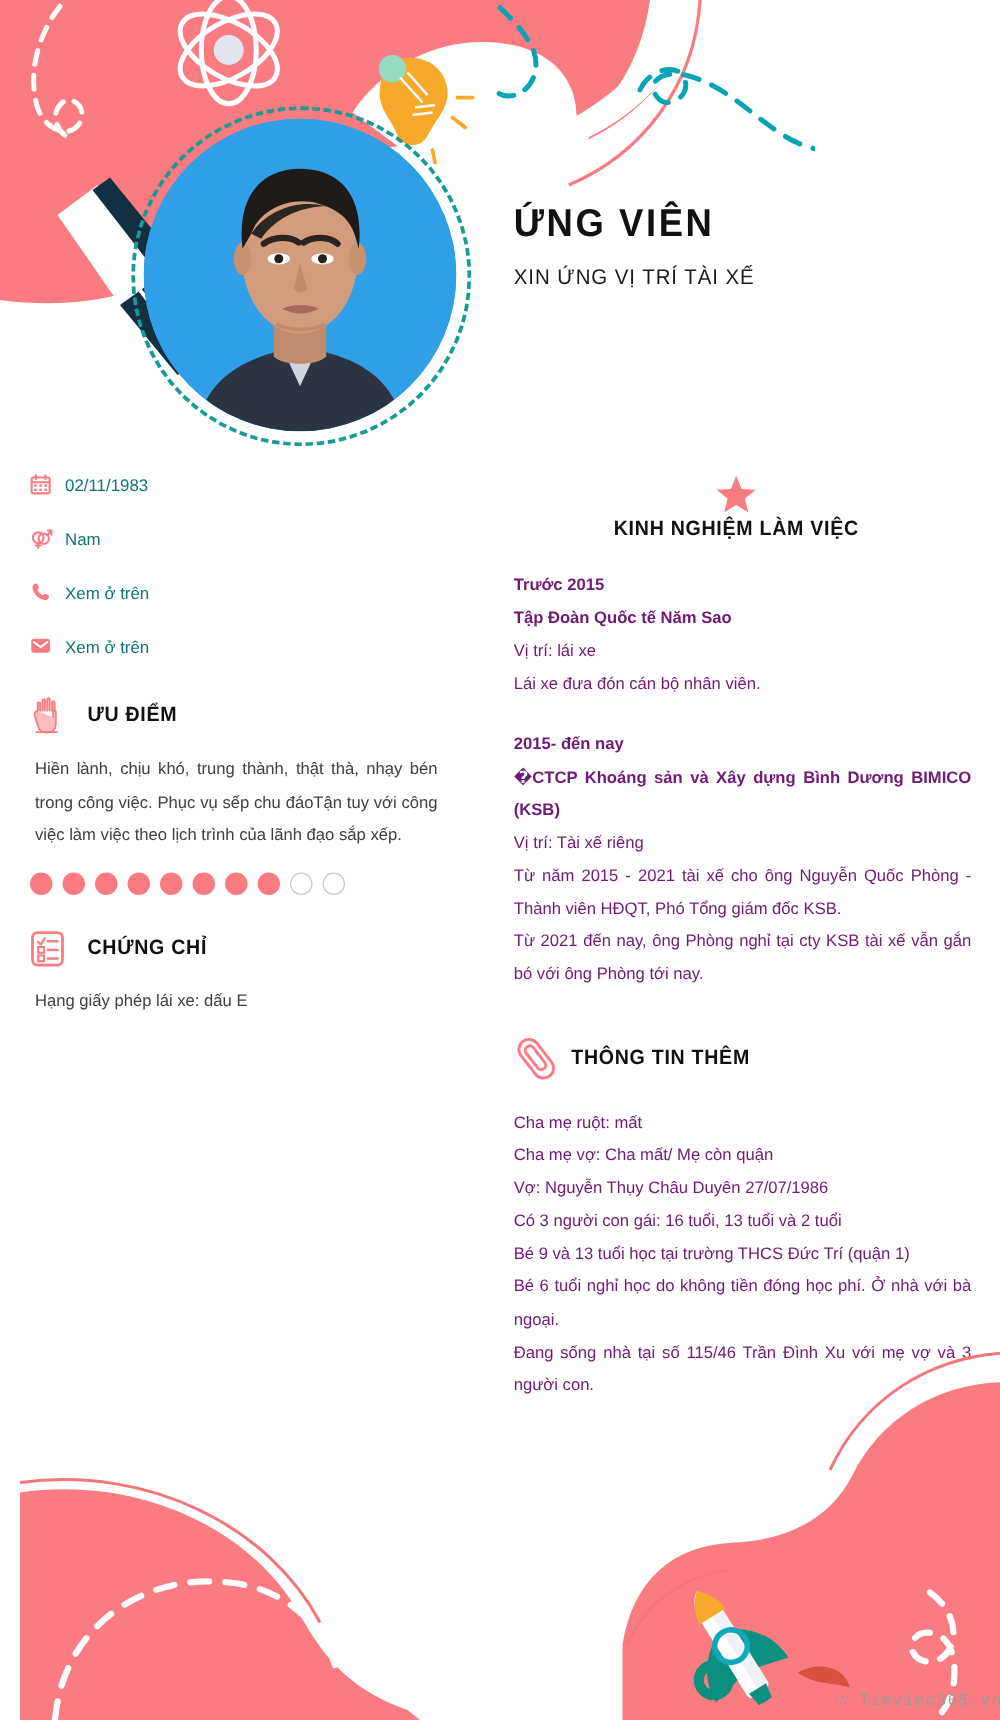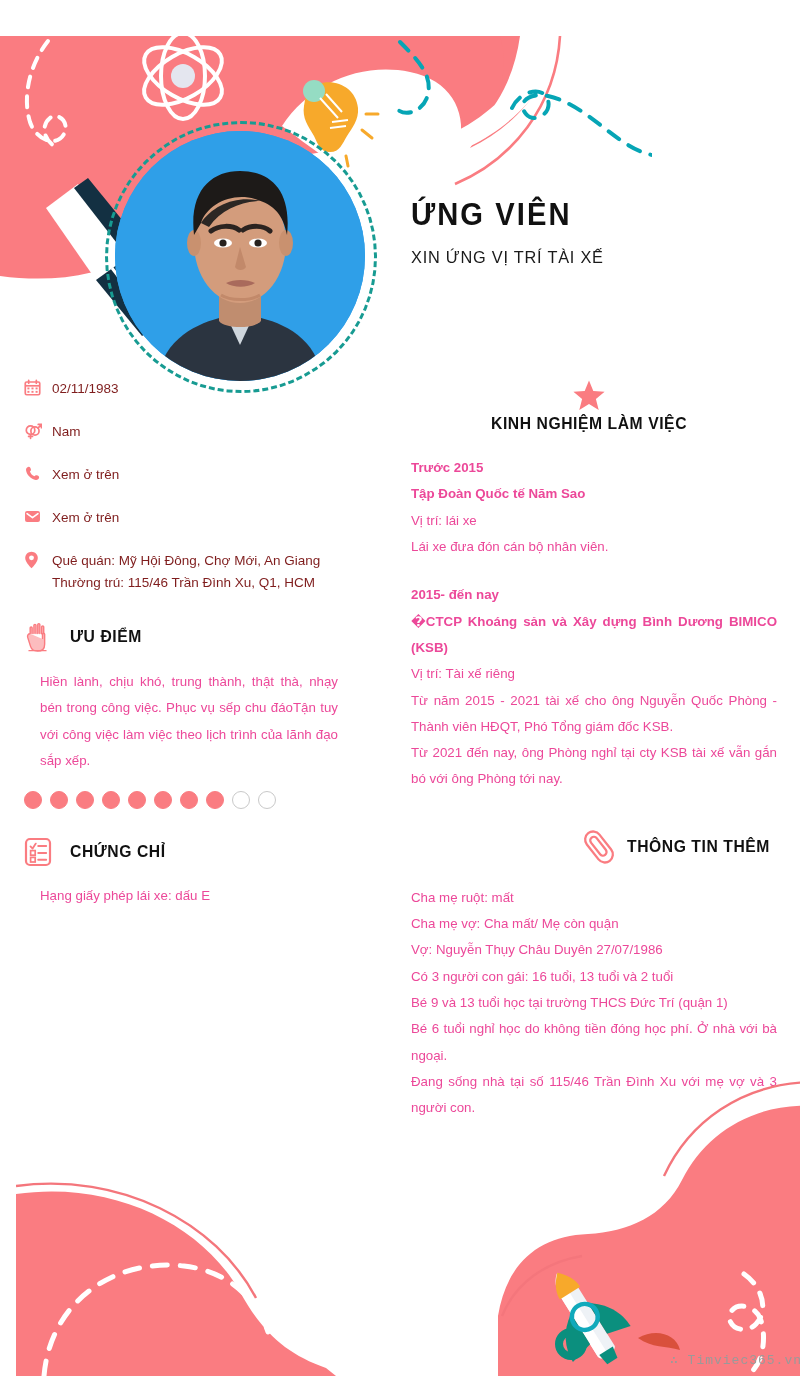--- a/index.html
+++ b/index.html
@@ -5,21 +5,21 @@
   html,body{margin:0;padding:0;}
   body{
     width:800px;height:1376px;
     background:#ffffff;
     font-family:"Liberation Sans","DejaVu Sans",sans-serif;
     overflow:hidden;position:relative;
   }
   .page{position:relative;width:800px;height:1376px;overflow:hidden;background:#fff;}
 
   
-  .header{position:absolute;left:0;top:0;width:652px;height:360px;overflow:hidden;margin-top:36px;}
+  .header{position:absolute;left:0;top:0;width:652px;height:360px;overflow:hidden;}
   .hdr-svg{position:absolute;left:0;top:0;}
 
   
   .photo-wrap{position:absolute;left:115px;top:95px;width:250px;height:250px;}
   .photo-ring{position:absolute;left:-10px;top:-10px;width:266px;height:266px;
      border:3px dashed #179b92;border-radius:50%;}
   .photo{position:absolute;left:0;top:0;width:250px;height:250px;border-radius:50%;
      overflow:hidden;background:#2f9fe8;}
   .photo svg{display:block;}
 
@@ -32,30 +32,30 @@
 
   
   .col-left{position:absolute;left:24px;top:378px;width:330px;}
   .col-right{position:absolute;left:411px;top:378px;width:366px;}
 
   
   .contact{list-style:none;margin:0;padding:0;}
   .contact li{display:flex;align-items:flex-start;margin-bottom:20px;}
   .contact .ic{width:28px;min-width:28px;height:22px;display:flex;align-items:flex-start;
      justify-content:flex-start;padding-top:1px;}
-  .contact .tx{font-size:13.5px;color:#7f1d1d;line-height:1.65;}
+  .contact .tx{font-size:13.5px;color:#0f766e;line-height:1.65;}
 
   
   .sec-head{display:flex;align-items:center;margin:0 0 14px 0;}
   .sec-head .sic{width:46px;min-width:46px;display:flex;align-items:center;}
   .sec-head h2{margin:0;font-size:16.5px;font-weight:bold;color:#111;
      letter-spacing:0.6px;transform:scaleX(0.95);transform-origin:left center;}
 
-  .body-text{font-size:13.3px;line-height:2.0;color:#ec4899;text-align:justify;margin:16px;}
-  .r-text{font-size:13.3px;line-height:1.98;color:#ec4899;margin:0;text-align:justify;}
+  .body-text{font-size:13.3px;line-height:2.0;color:#404040;text-align:justify;margin:4px;}
+  .r-text{font-size:13.3px;line-height:1.98;color:#701a75;margin:0;text-align:justify;}
   .r-text.b{font-weight:bold;}
 
   .dots{display:flex;gap:8px;margin-top:16px;}
   .dot{width:18px;height:18px;border-radius:50%;box-sizing:border-box;}
   .dot.on{background:#fa7c81;border:1px solid #fa7c81;}
   .dot.off{background:#fff;border:1.4px solid #c9c9c9;}
 
   .job{margin-bottom:22px;}
   .job:last-child{margin-bottom:0;}
 
@@ -215,29 +215,20 @@
       </li>
       <li>
         <span class="ic">
           <svg width="17" height="17" viewBox="0 0 20 20">
               <rect x="1.2" y="3.6" width="17.6" height="13" rx="2.4" fill="#fa7c81"></rect>
               <path d="M3.6,6.6 L10,11.4 L16.4,6.6" fill="none" stroke="#ffffff" stroke-width="1.9" stroke-linecap="round" stroke-linejoin="round"></path>
             </svg>
         </span>
         <span class="tx">Xem ở trên</span>
       </li>
-      <li>
-        <span class="ic">
-          <svg width="15" height="18" viewBox="0 0 16 20">
-              <path d="M8,0.8 C4.1,0.8 1,3.9 1,7.8 C1,12.6 8,19.3 8,19.3 C8,19.3 15,12.6 15,7.8 C15,3.9 11.9,0.8 8,0.8 Z" fill="#fa7c81"></path>
-              <circle cx="8" cy="7.6" r="2.7" fill="#ffffff"></circle>
-            </svg>
-        </span>
-        <span class="tx">Quê quán: Mỹ Hội Đông, Chợ Mới, An Giang Thường trú: 115/46 Trần Đình Xu, Q1, HCM</span>
-      </li>
     </ul>
 
     <div class="blk" style="margin-top:26px;">
       <div class="sec-head">
         <span class="sic">
           <svg width="27" height="32" viewBox="0 0 28 34">
               <path d="M6.2,14 V7.2 C6.2,5.9 8.3,5.9 8.3,7.2 V13.4 M10.2,13.2 V4.6 C10.2,3.2 12.4,3.2 12.4,4.6 V13.2 M14.3,13.2 V3.8 C14.3,2.4 16.5,2.4 16.5,3.8 V13.2 M18.4,13.6 V6.2 C18.4,4.9 20.6,4.9 20.6,6.2 V16" fill="#fcbcbe" stroke="#fa7c81" stroke-width="1.5" stroke-linecap="round"></path>
               <path d="M6.2,13.6 C4,13.6 3,15.2 3.6,17.4 L6.6,27 C7.6,30.4 10.4,32 14,32 C18.6,32 21.6,29.4 21.6,24.6 V14 C21.6,12.7 19.3,12.7 19.3,14 V19" fill="#fcbcbe" stroke="#fa7c81" stroke-width="1.5" stroke-linejoin="round"></path>
               <path d="M5,31.5 H23" stroke="#fa7c81" stroke-width="1.5" stroke-linecap="round"></path>
             </svg>
@@ -298,21 +289,21 @@
             <p class="r-text b">2015- đến nay</p>
             <p class="r-text b">�CTCP Khoáng sản và Xây dựng Bình Dương BIMICO (KSB)</p>
             <p class="r-text">Vị trí:  Tài xế riêng</p>
             <p class="r-text"> Từ năm 2015 - 2021 tài xế cho ông Nguyễn Quốc Phòng - Thành viên HĐQT, Phó Tổng giám đốc KSB.</p>
             <p class="r-text">Từ 2021 đến nay, ông Phòng nghỉ tại cty KSB tài xế vẫn gắn bó với ông Phòng tới nay.</p>
           </div>
         </div>
     </div>
 
     <div style="margin-top:34px;">
-      <div class="sec-head" style="margin-bottom:18px;justify-content:flex-end;">
+      <div class="sec-head" style="margin-bottom:18px;">
         <span class="sic">
           <svg width="36" height="40" viewBox="0 0 36 40">
               <g transform="rotate(-38 18 20)">
                 <rect x="10" y="2.5" width="16" height="35" rx="8" fill="none" stroke="#fa7c81" stroke-width="2.3"></rect>
                 <rect x="14.4" y="8" width="7.2" height="22" rx="3.6" fill="none" stroke="#fa7c81" stroke-width="2.3"></rect>
               </g>
             </svg>
         </span>
         <h2>THÔNG TIN THÊM</h2>
       </div>

